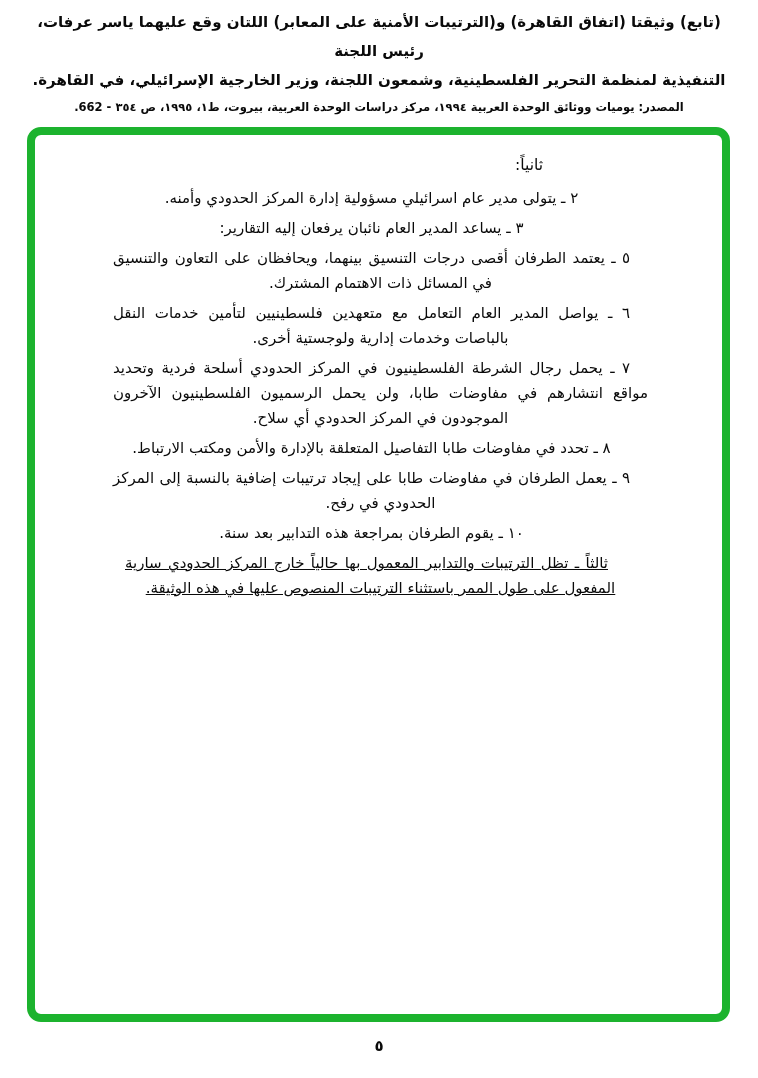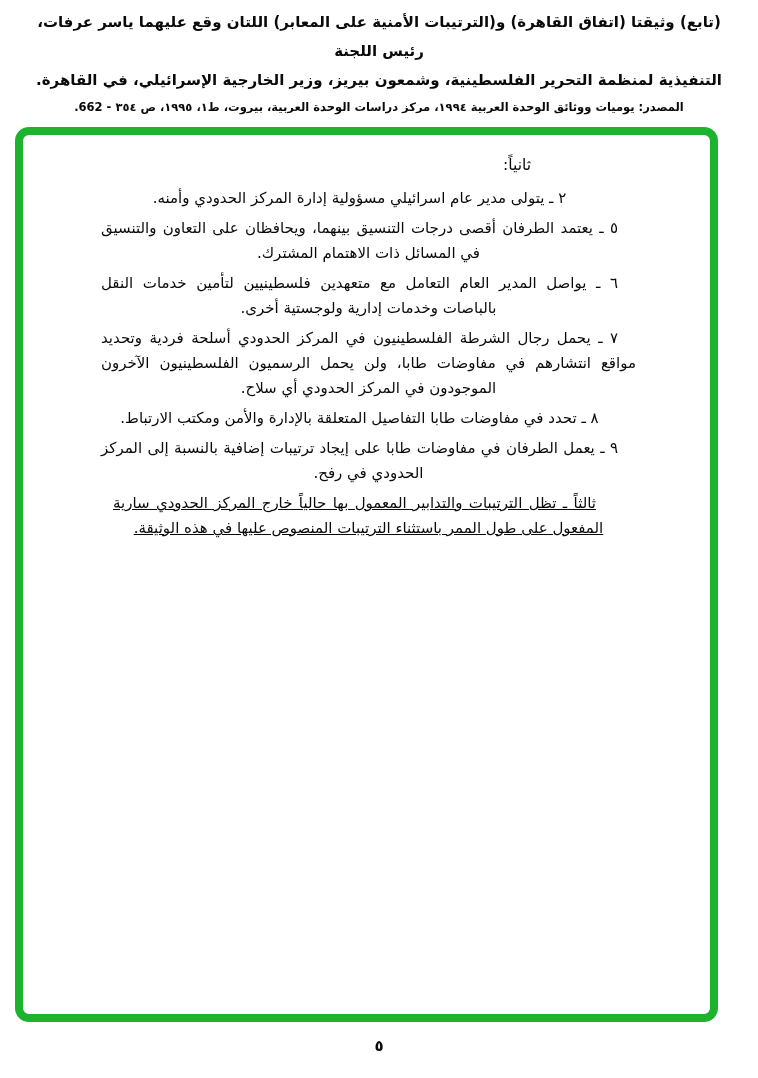--- a/index.html
+++ b/index.html
@@ -34,21 +34,21 @@
     letter-spacing: 0;
   }
   .h-source {
     font-size: 11.5px;
     line-height: 20px;
     margin-top: 2px;
   }
   .green-box {
     position: absolute;
     top: 127px;
-    right: 40px;
+    right: 28px;
     width: 703px;
     height: 895px;
     box-sizing: border-box;
     border: 8px solid #1cb32e;
     border-radius: 14px;
     background: #ffffff;
     overflow: hidden;
   }
   .content {
     box-sizing: border-box;
@@ -95,46 +95,48 @@
     font-weight: bold;
   }
 </style>
 </head>
 <body>
 
 <div class="sheet">
 
   <header class="doc-header">
     <div class="h-line">(تابع) وثيقتا (اتفاق القاهرة) و(الترتيبات الأمنية على المعابر) اللتان وقع عليهما ياسر عرفات، رئيس اللجنة</div>
-    <div class="h-line">التنفيذية لمنظمة التحرير الفلسطينية، وشمعون بيريز، وزير الخارجية الإسرائيلي، في القاهرة.</div>
+    <div class="h-line">التنفيذية لمنظمة التحرير الفلسطينية، وشمعون اللجنة، وزير الخارجية الإسرائيلي، في القاهرة.</div>
     <div class="h-source">المصدر: يوميات ووثائق الوحدة العربية ١٩٩٤، مركز دراسات الوحدة العربية، بيروت، ط١، ١٩٩٥، ص ٣٥٤ - 662.</div>
   </header>
 
   <section class="green-box">
     <div class="content">
 
       <div class="section-heading">ثانياً:</div>
 
 
       <p class="clause">٢ ـ يتولى مدير عام اسرائيلي مسؤولية إدارة المركز الحدودي وأمنه.</p>
 
+      <p class="clause">٣ ـ يساعد المدير العام نائبان يرفعان إليه التقارير:</p>
 
 
 
 
       <p class="clause">٥ ـ يعتمد الطرفان أقصى درجات التنسيق بينهما، ويحافظان على التعاون والتنسيق في المسائل ذات الاهتمام المشترك.</p>
 
       <p class="clause">٦ ـ يواصل المدير العام التعامل مع متعهدين فلسطينيين لتأمين خدمات النقل بالباصات وخدمات إدارية ولوجستية أخرى.</p>
 
       <p class="clause">٧ ـ يحمل رجال الشرطة الفلسطينيون في المركز الحدودي أسلحة فردية وتحديد مواقع انتشارهم في مفاوضات طابا، ولن يحمل الرسميون الفلسطينيون الآخرون الموجودون في المركز الحدودي أي سلاح.</p>
 
       <p class="clause">٨ ـ تحدد في مفاوضات طابا التفاصيل المتعلقة بالإدارة والأمن ومكتب الارتباط.</p>
 
       <p class="clause">٩ ـ يعمل الطرفان في مفاوضات طابا على إيجاد ترتيبات إضافية بالنسبة إلى المركز الحدودي في رفح.</p>
 
+      <p class="clause">١٠ ـ يقوم الطرفان بمراجعة هذه التدابير بعد سنة.</p>
 
       <p class="closing">ثالثاً ـ تظل الترتيبات والتدابير المعمول بها حالياً خارج المركز الحدودي سارية المفعول على طول الممر باستثناء الترتيبات المنصوص عليها في هذه الوثيقة.</p>
 
     </div>
   </section>
 
   <footer class="page-footer">
     <span class="page-number">٥</span>
   </footer>
 

